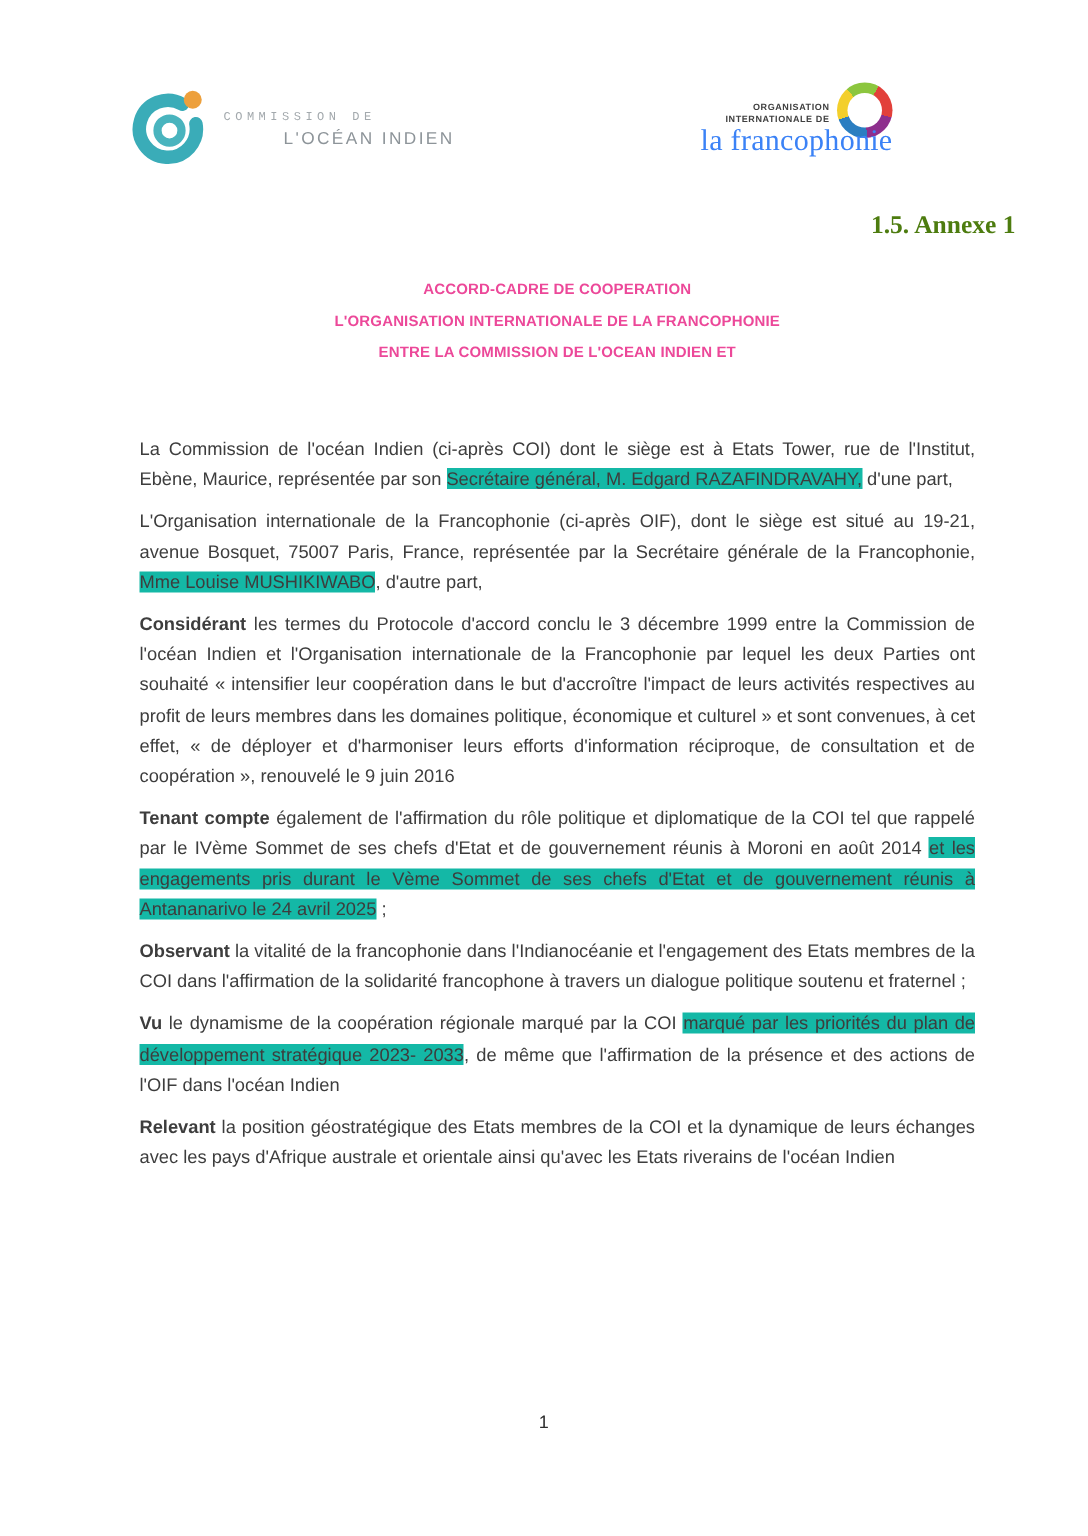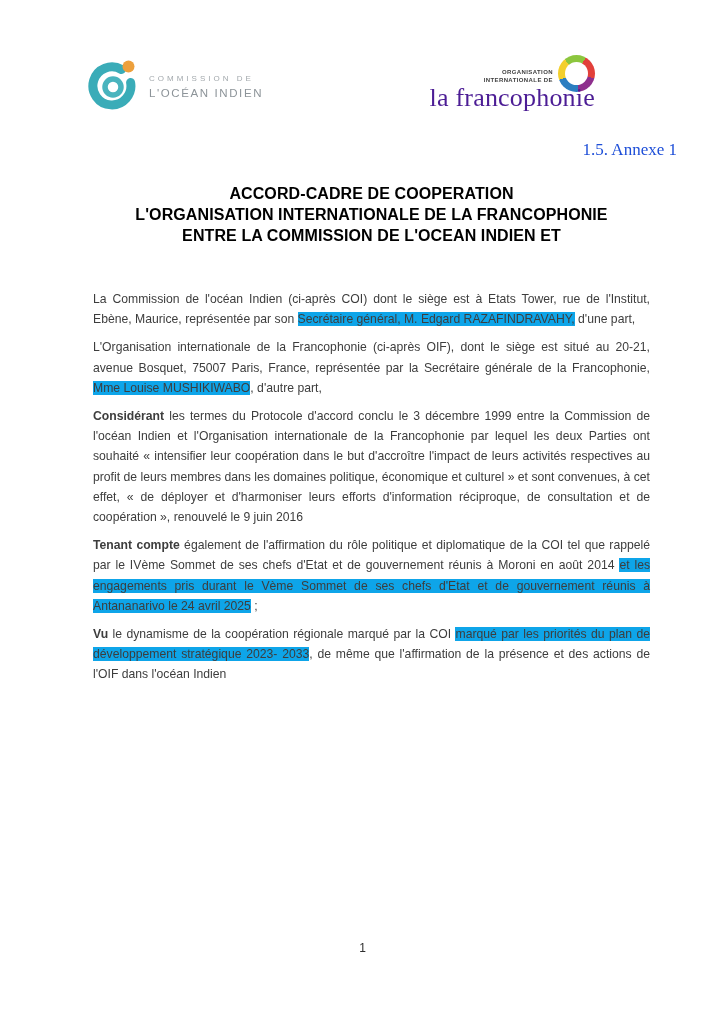--- a/index.html
+++ b/index.html
@@ -14,68 +14,69 @@
   }
 
   
   .header { position:absolute; top:54px; left:0; width:100%; height:62px; }
 
   .coi-logo { position:absolute; left:86px; top:2px; display:flex; align-items:center; gap:11px; }
   .coi-mark { width:52px; height:54px; }
   .coi-text { padding-top:6px; }
   .coi-text-line1 {
     font-size:8px; letter-spacing:3px; color:#a3a9ad;
-    font-family:Liberation Sans, sans-serif;
+    font-family:Liberation Mono, monospace;
   }
   .coi-text-line2 {
     font-size:11.5px; letter-spacing:1.6px; color:#8d9499; margin-top:4px;
     font-family:"Liberation Sans", sans-serif;
+    margin-left:40px;
   }
 
   .oif-logo { position:absolute; left:462px; top:1px; width:133px; height:58px; }
   .oif-ring {
     position:absolute; right:0; top:0;
     width:37px; height:37px; border-radius:50%;
     background:conic-gradient(from -40deg,
       #8cc63e 0 70deg, #e2403a 70deg 145deg, #8e2f8d 145deg 215deg,
       #2b7ec1 215deg 290deg, #f3cf2c 290deg 360deg);
   }
   .oif-ring::after { content:""; position:absolute; inset:7px; background:#fff; border-radius:50%; }
   .oif-small {
     position:absolute; right:42px; top:14px;
     text-align:right; font-size:6px; font-weight:bold; color:#404040;
     letter-spacing:0.4px; line-height:7.5px;
   }
   .oif-name {
     position:absolute; right:0; top:28px; white-space:nowrap;
     font-family:"Liberation Serif", serif;
-    font-size:26px; color:#4c1d95; letter-spacing:0.2px;
+    font-size:20px; color:#3b82f6; letter-spacing:0.2px;
   }
 
   
   .annexe {
     position:absolute; top:140px; right:48px;
     font-family:"Liberation Serif", serif;
-    font-weight:normal; font-size:17px; color:#1d4ed8;
+    font-weight:bold; font-size:17px; color:#4d7c0f;
   }
   .doc-title {
     position:absolute; top:183px; left:93px; width:557px;
-    text-align:center; font-weight:bold; font-size:16px;
-    line-height:21px; color:#000000; letter-spacing:0.1px;
+    text-align:center; font-weight:bold; font-size:10px;
+    line-height:21px; color:#ec4899; letter-spacing:0.1px;
   }
 
   
   .body-text {
     position:absolute; top:289px; left:93px; width:557px;
     font-size:12.2px; line-height:20.2px; text-align:justify;
     color:#3d3d3d;
   }
   .para { margin-bottom:8px; }
   .seg-bold { font-weight:bold; }
-  .seg-highlight { background:#0ea5e9; }
+  .seg-highlight { background:#14b8a6; }
 
   
   .page-number {
     position:absolute; top:941px; left:0; width:100%;
     text-align:center; font-size:12px; color:#2e2e2e;
   }
 </style>
 </head>
 <body>
 
@@ -112,29 +113,31 @@
     <div>ACCORD-CADRE DE COOPERATION</div>
     <div>L'ORGANISATION INTERNATIONALE DE LA FRANCOPHONIE</div>
     <div>ENTRE LA COMMISSION DE L'OCEAN INDIEN ET</div>
   </div>
 
   <div class="body-text">
 
     <p class="para"><span>La Commission de l'océan Indien (ci-après COI) dont le siège est à Etats Tower, rue de l'Institut, Ebène, Maurice, représentée par son </span><span class="seg-highlight">Secrétaire général, M. Edgard RAZAFINDRAVAHY,</span><span> d'une part,</span></p>
 
 
-    <p class="para"><span>L'Organisation internationale de la Francophonie (ci-après OIF), dont le siège est situé au 20-21, avenue Bosquet, 75007 Paris, France, représentée par la Secrétaire générale de la Francophonie, </span><span class="seg-highlight">Mme Louise MUSHIKIWABO</span><span>, d'autre part,</span></p>
+    <p class="para"><span>L'Organisation internationale de la Francophonie (ci-après OIF), dont le siège est situé au 19-21, avenue Bosquet, 75007 Paris, France, représentée par la Secrétaire générale de la Francophonie, </span><span class="seg-highlight">Mme Louise MUSHIKIWABO</span><span>, d'autre part,</span></p>
 
 
     <p class="para"><span class="seg-bold">Considérant</span><span> les termes du Protocole d'accord conclu le 3 décembre 1999 entre la Commission de l'océan Indien et l'Organisation internationale de la Francophonie par lequel les deux Parties ont souhaité « intensifier leur coopération dans le but d'accroître l'impact de leurs activités respectives au profit de leurs membres dans les domaines politique, économique et culturel » et sont convenues, à cet effet, « de déployer et d'harmoniser leurs efforts d'information réciproque, de consultation et de coopération », renouvelé le 9 juin 2016</span></p>
 
 
     <p class="para"><span class="seg-bold">Tenant compte</span><span> également de l'affirmation du rôle politique et diplomatique de la COI tel que rappelé par le IVème Sommet de ses chefs d'Etat et de gouvernement réunis à Moroni en août 2014 </span><span class="seg-highlight">et les engagements pris durant le Vème Sommet de ses chefs d'Etat et de gouvernement réunis à Antananarivo le 24 avril 2025</span><span> ;</span></p>
 
+    <p class="para"><span class="seg-bold">Observant</span><span> la vitalité de la francophonie dans l'Indianocéanie et l'engagement des Etats membres de la COI dans l'affirmation de la solidarité francophone à travers un dialogue politique soutenu et fraternel ;</span></p>
 
     <p class="para"><span class="seg-bold">Vu</span><span> le dynamisme de la coopération régionale marqué par la COI </span><span class="seg-highlight">marqué par les priorités du plan de développement stratégique 2023- 2033</span><span>, de même que l'affirmation de la présence et des actions de l'OIF dans l'océan Indien</span></p>
 
+    <p class="para"><span class="seg-bold">Relevant</span><span> la position géostratégique des Etats membres de la COI et la dynamique de leurs échanges avec les pays d'Afrique australe et orientale ainsi qu'avec les Etats riverains de l'océan Indien</span></p>
 
   </div>
 
   <div class="page-number">1</div>
 
 </div>
 
 </body></html>

